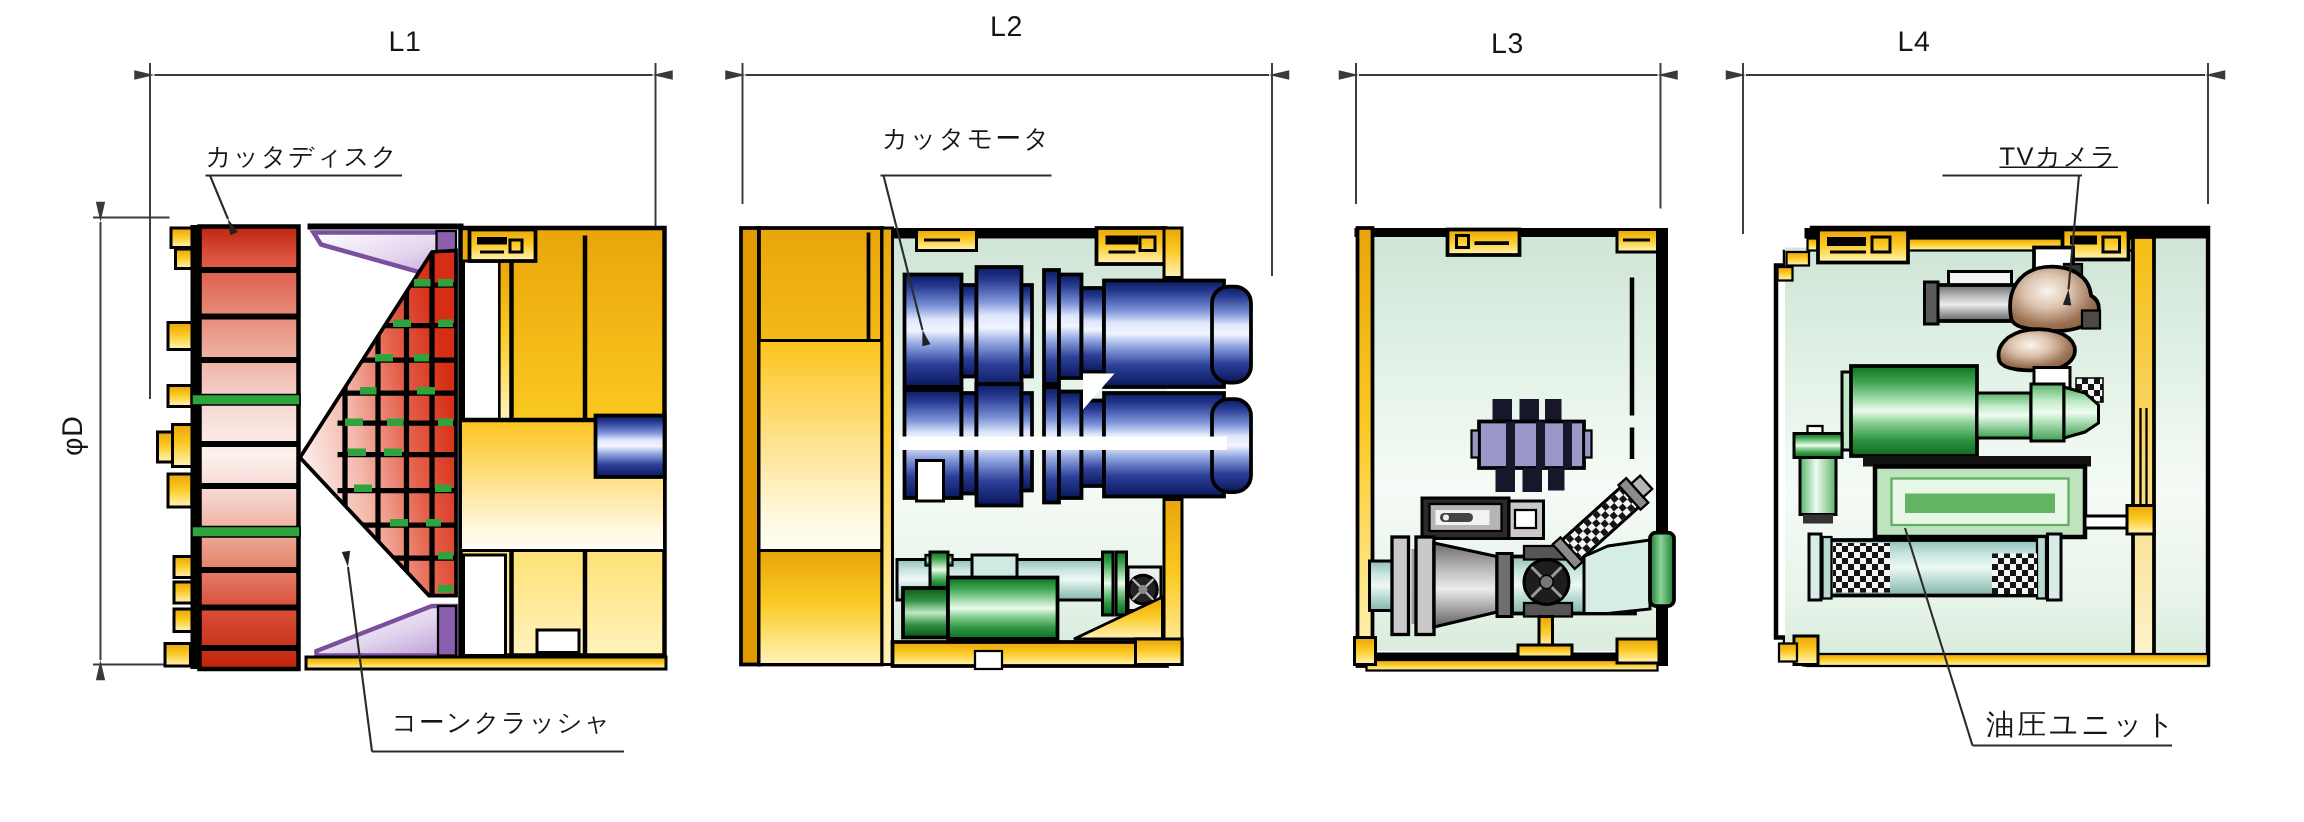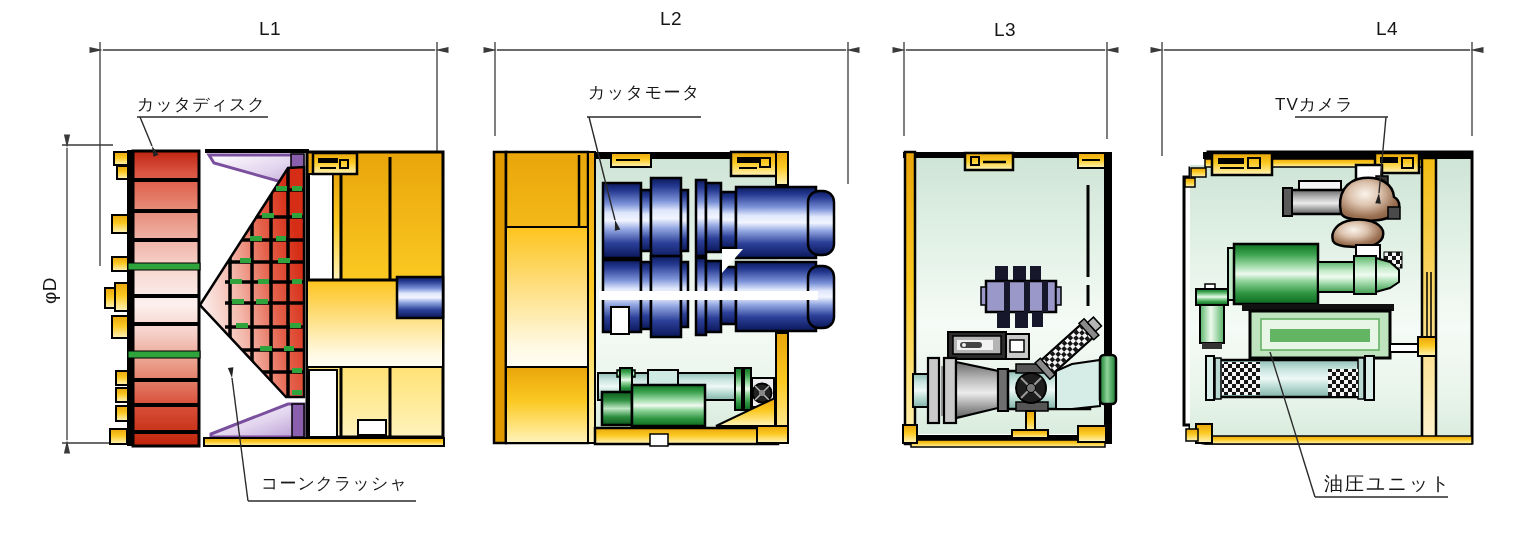--- a/index.html
+++ b/index.html
@@ -484,22 +484,22 @@
   <line class="ldr" x1="1295" y1="117" x2="1388" y2="117"></line>
   <line class="ldr" x1="1386" y1="117" x2="1379" y2="193" marker-end="url(#ldrArrow)"></line>
   <line class="ldr" x1="1315" y1="497" x2="1448" y2="497"></line>
   <line class="ldr" x1="1315" y1="497" x2="1270" y2="352"></line>
 </g>
 </svg>
 
 <div class="lbl dimlbl" style="left:240px;top:19px;">L1</div>
 <div class="lbl dimlbl" style="left:641px;top:9px;">L2</div>
 <div class="lbl dimlbl" style="left:975px;top:20px;">L3</div>
-<div class="lbl dimlbl" style="left:1357px;top:19px;">L4</div>
+<div class="lbl dimlbl" style="left:1246px;top:19px;">L4</div>
 <div class="lbl dimlbl rot" style="left:19px;top:281px;width:60px;font-size:19px;">φD</div>
 
 <div class="lbl jplbl" style="left:137px;top:96px;">カッタディスク</div>
 <div class="lbl jplbl" style="left:588px;top:84px;letter-spacing:1.5px;">カッタモータ</div>
-<div class="lbl jplbl" style="left:261px;top:475px;">コーンクラッシャ</div>
-<div class="lbl jplbl" style="left:1275px;top:96px;">TVカメラ</div>
+<div class="lbl jplbl" style="left:261px;top:475px;font-family:Liberation Mono, monospace;">コーンクラッシャ</div>
+<div class="lbl jplbl" style="left:1333px;top:96px;text-decoration:underline;">TVカメラ</div>
 <div class="lbl jplbl" style="left:1324px;top:474px;letter-spacing:2px;font-size:19px;">油圧ユニット</div>
 
 </div>
 
 </body></html>

